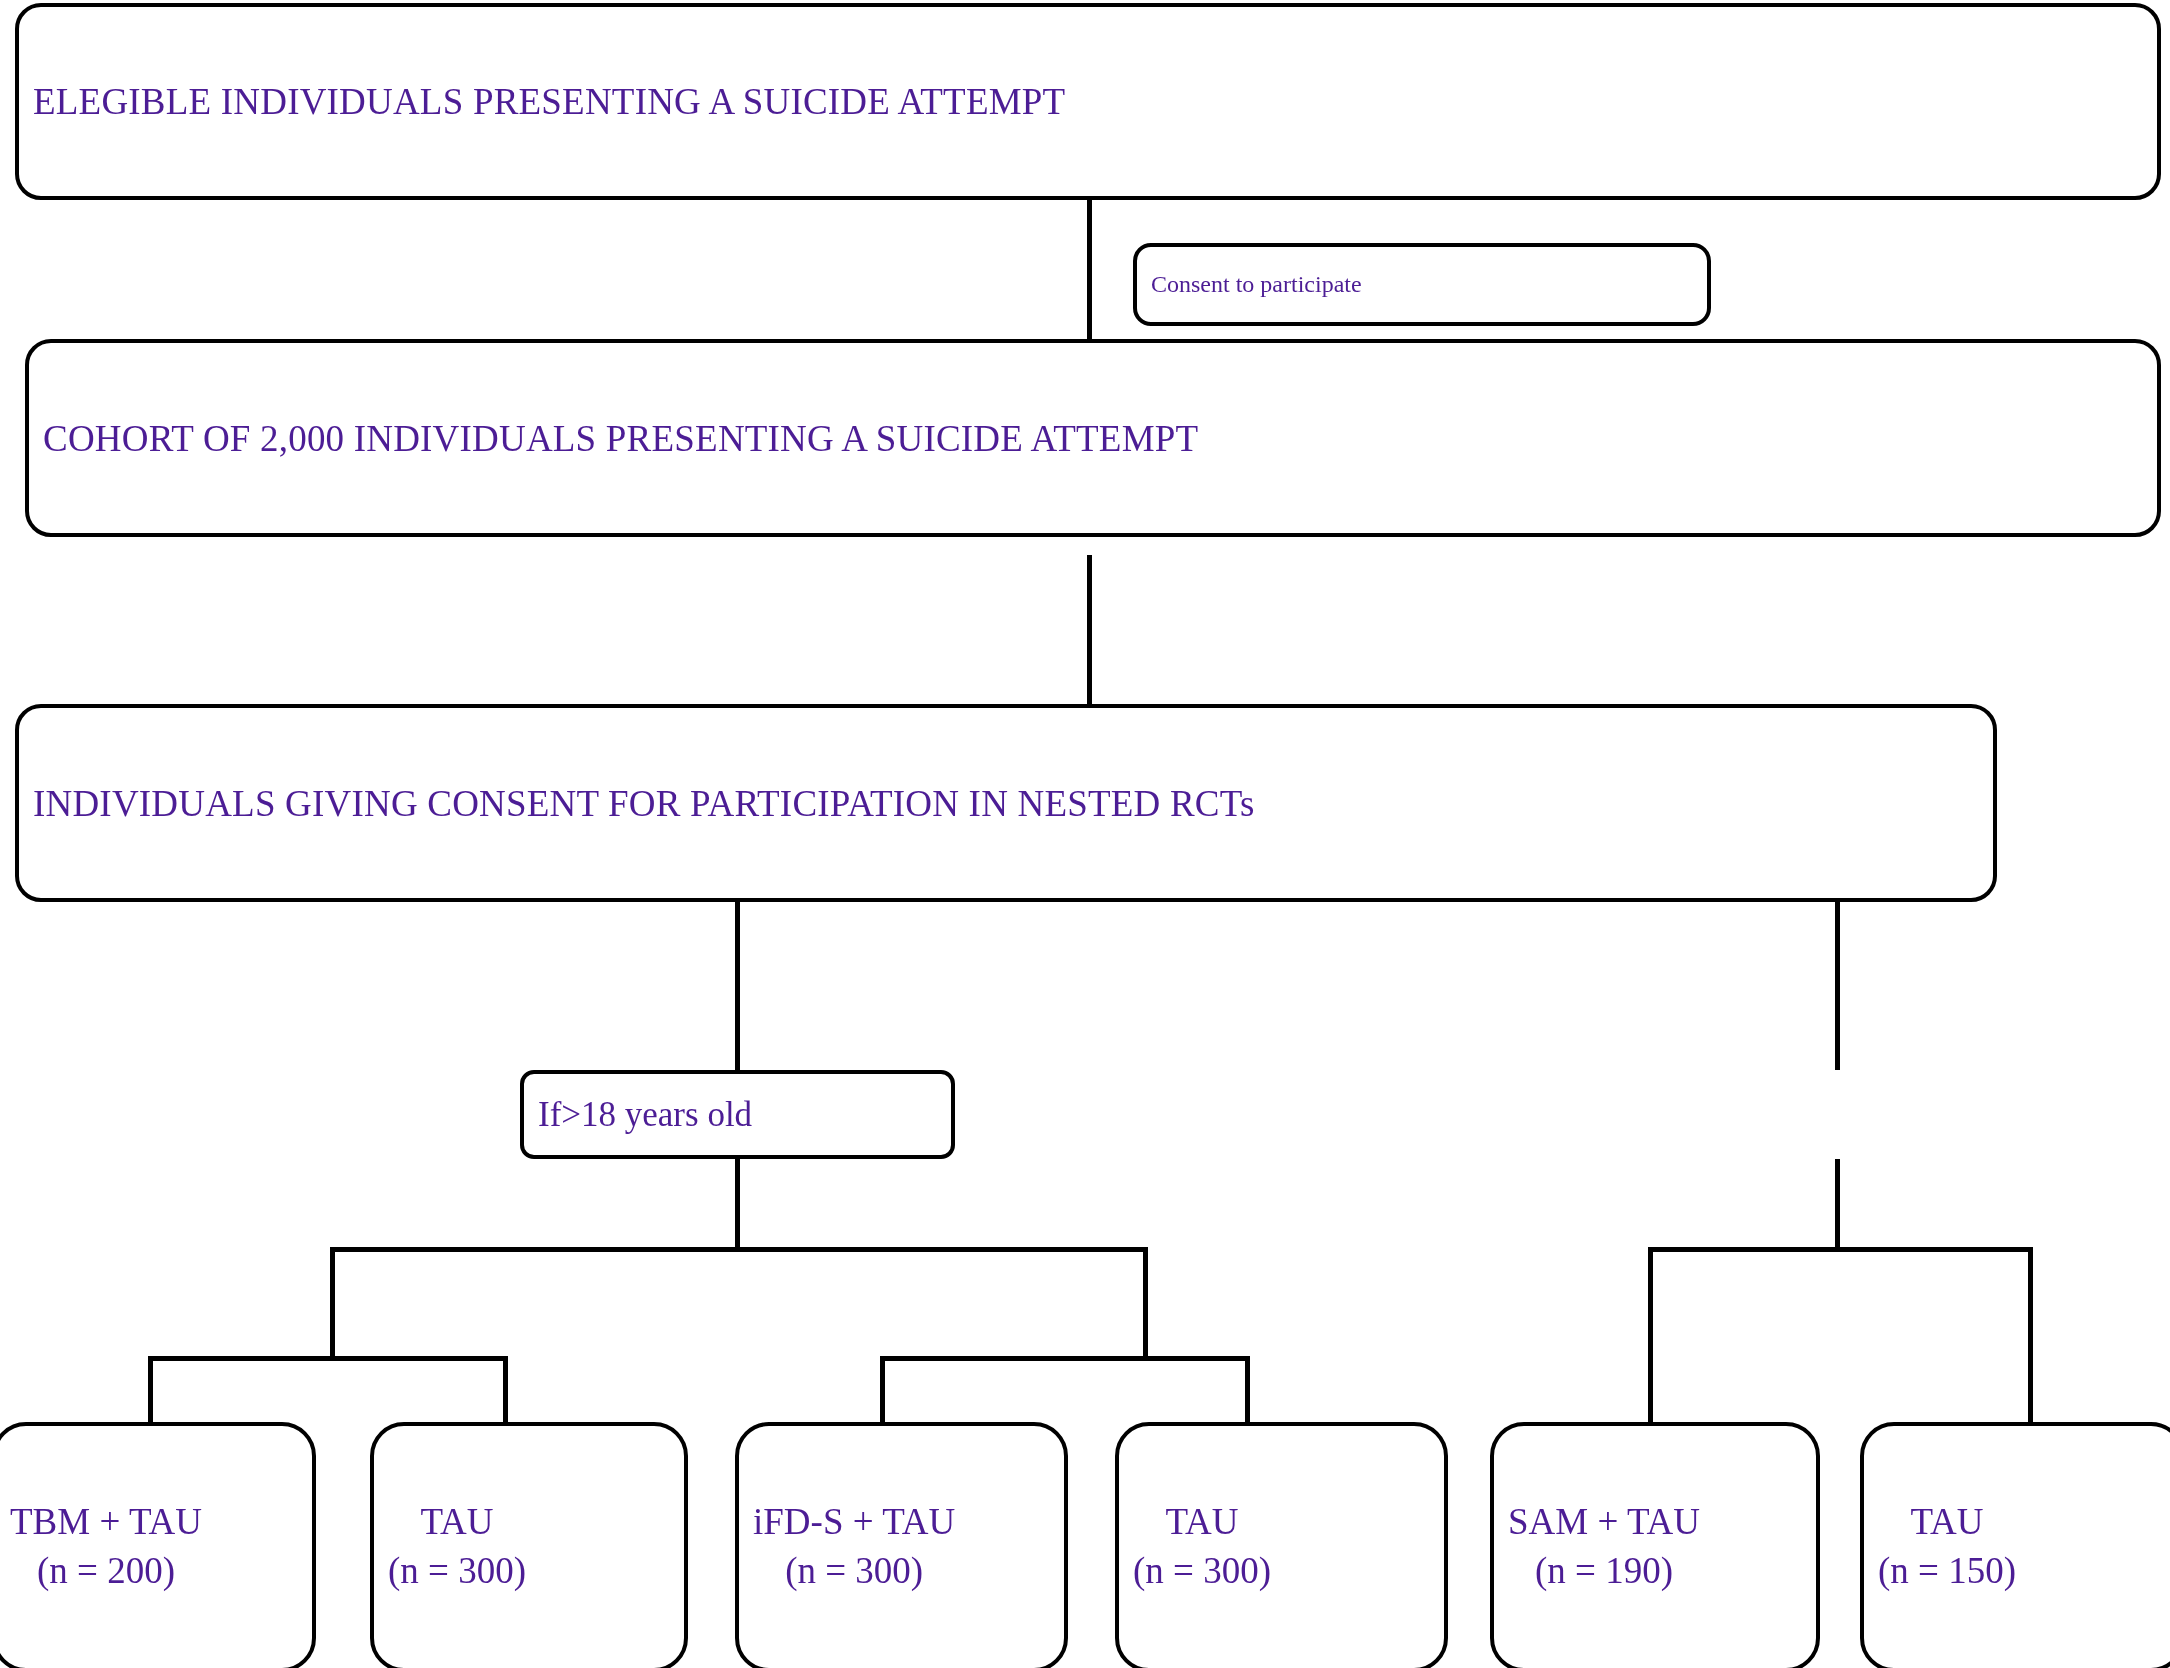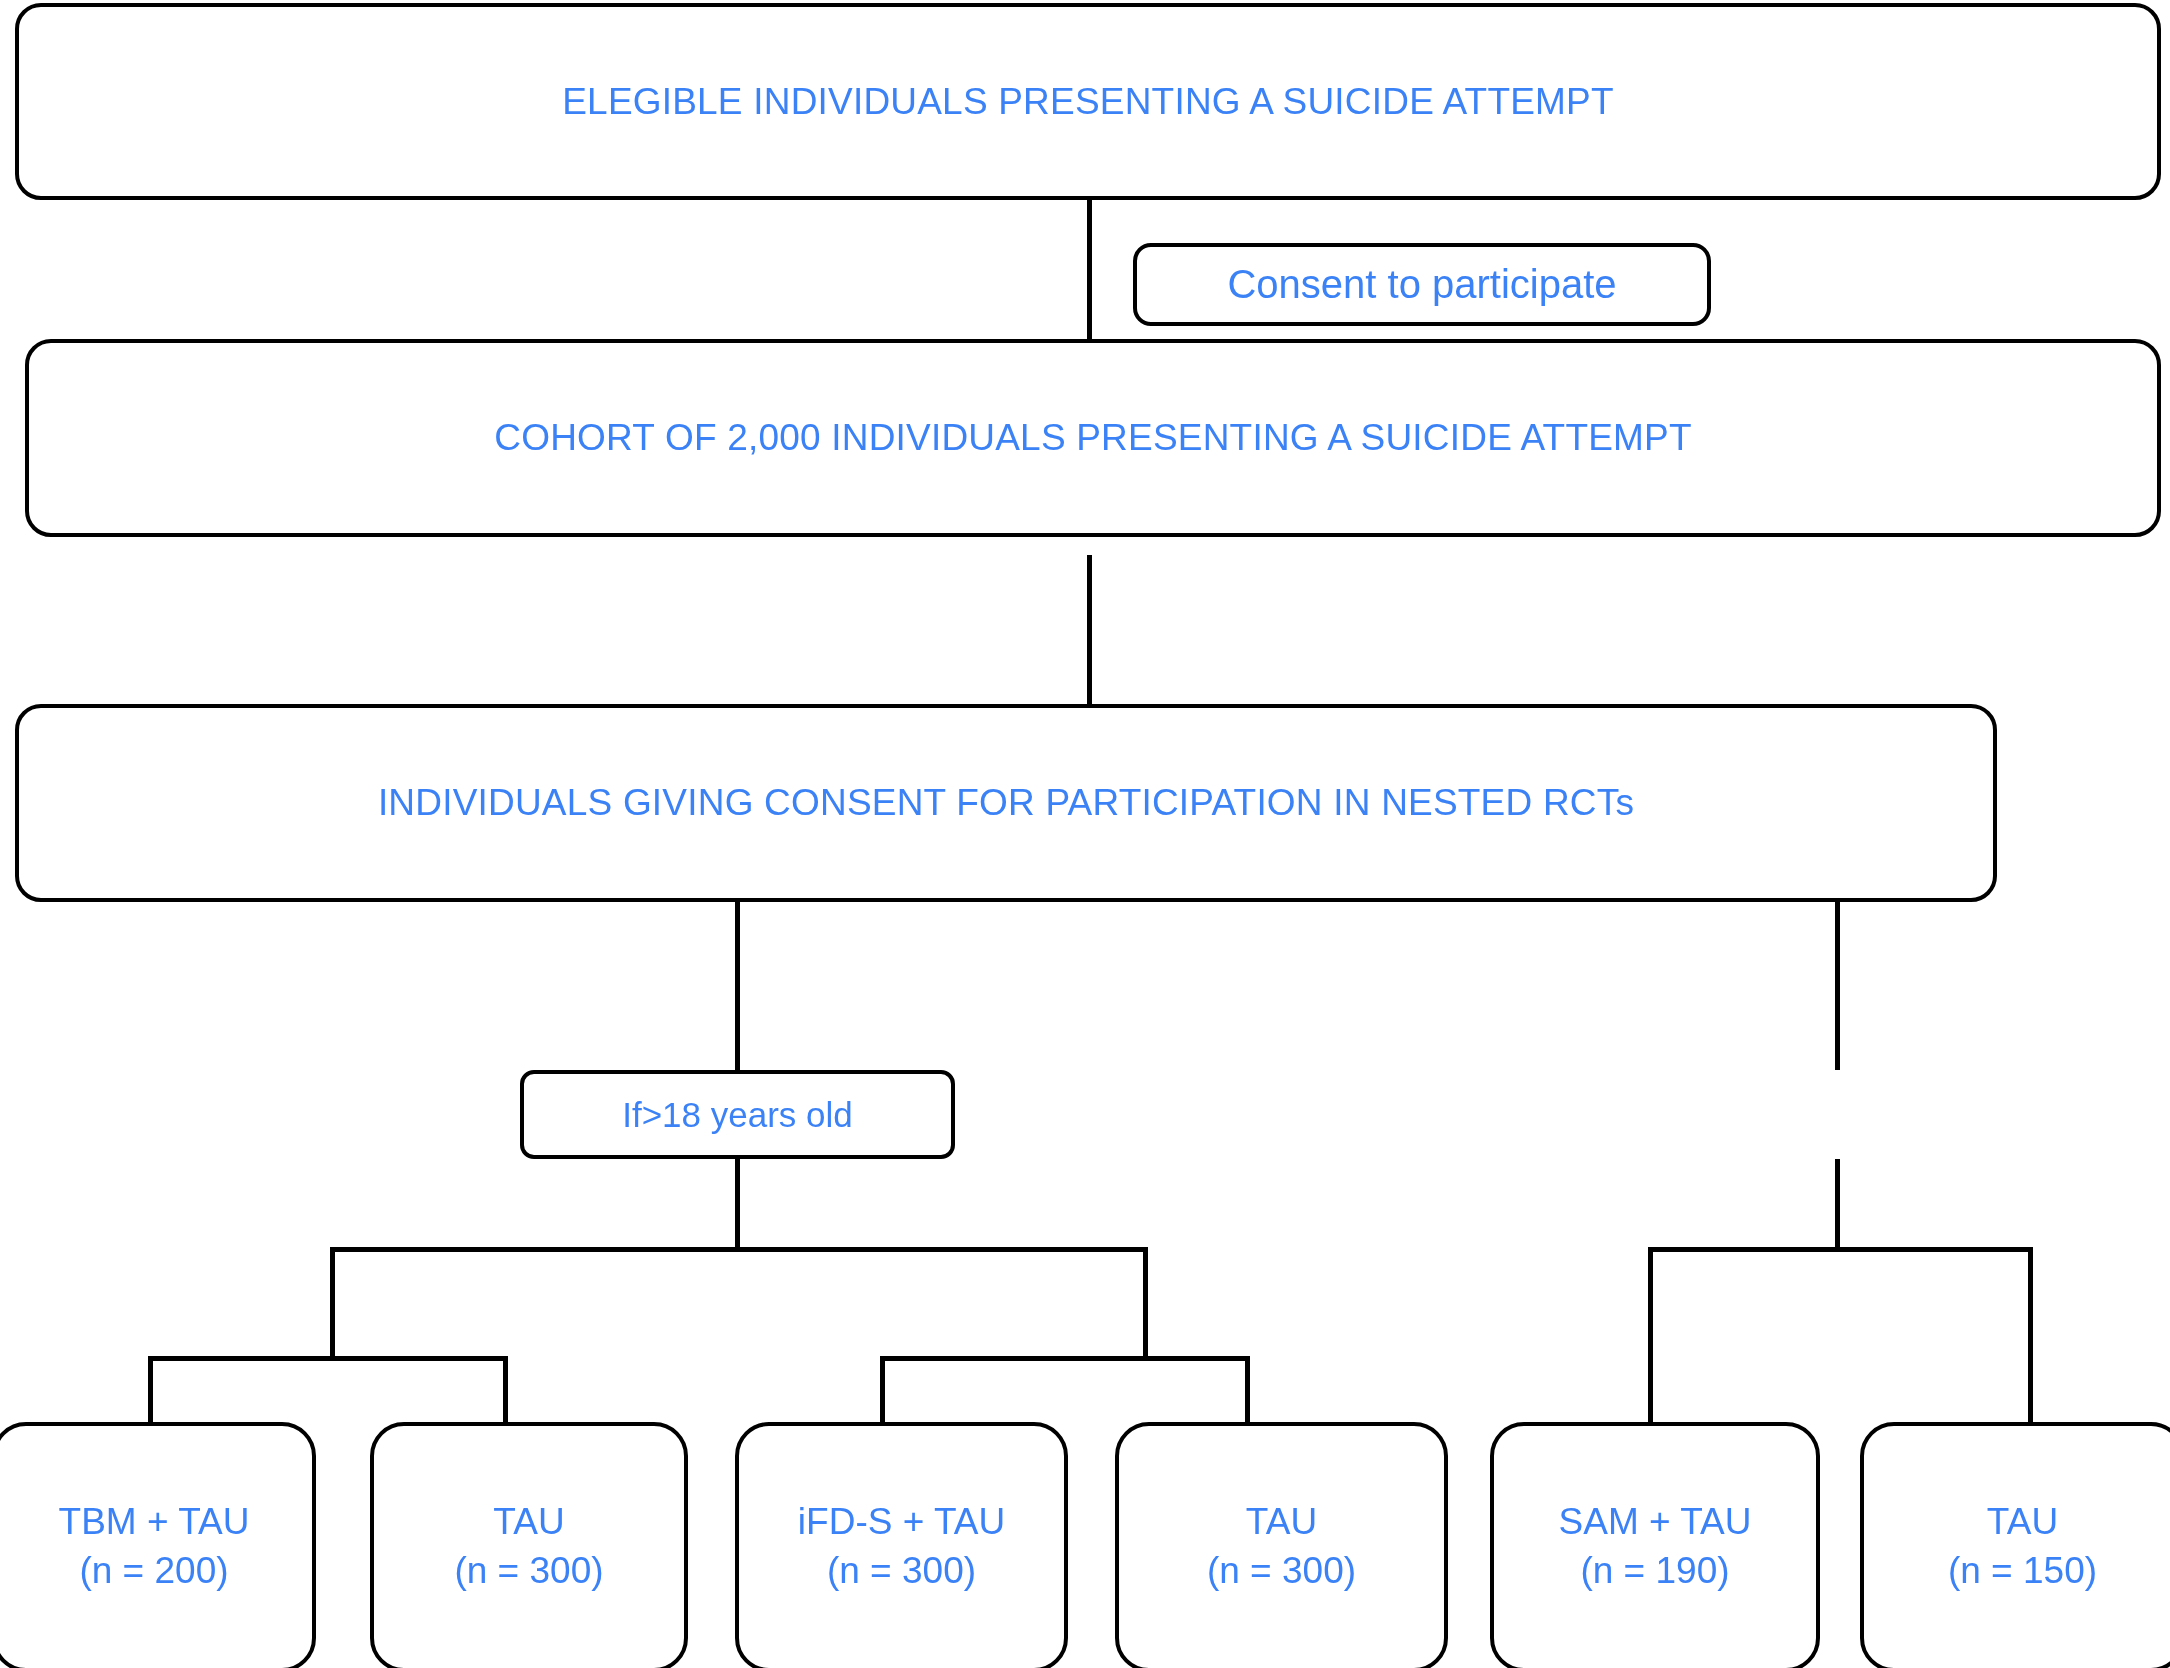--- a/index.html
+++ b/index.html
@@ -16,33 +16,34 @@
     font-family: "Liberation Sans", sans-serif;
     overflow: hidden;
   }
   .node {
     position: absolute;
     box-sizing: border-box;
     border: 4px solid #000000;
     background: #ffffff;
     display: flex;
     align-items: center;
-    justify-content: center;
+    justify-content: flex-start;
     text-align: center;
-    color: #3b82f6;
+    color: #4c1d95;
     z-index: 3;
+    font-family: Liberation Serif, serif;
   }
   .node.stage {
     border-radius: 26px;
     font-size: 37px;
     letter-spacing: 0.2px;
   }
   .node.label-node {
     border-radius: 18px;
-    font-size: 40px;
+    font-size: 24px;
   }
   .node.decision {
     border-radius: 14px;
     font-size: 35px;
   }
   .node.leaf {
     border-radius: 34px;
     font-size: 37px;
     line-height: 1.32;
   }

